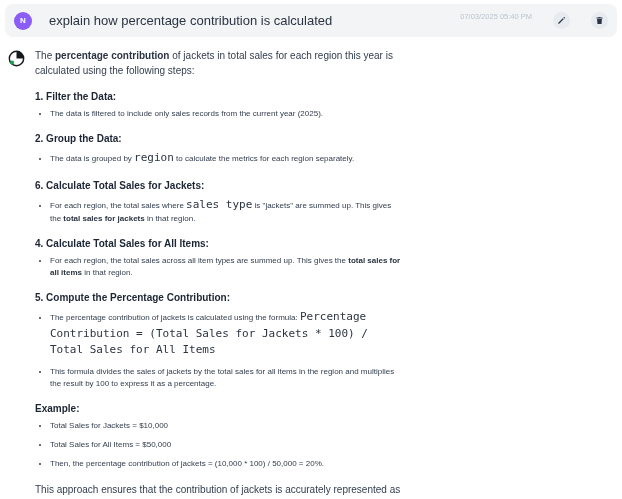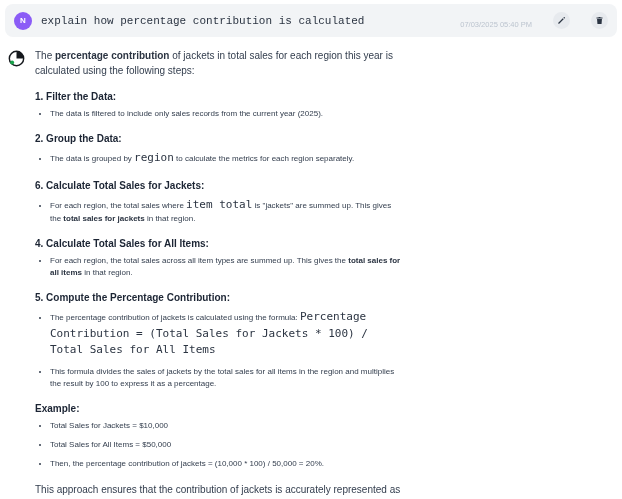--- a/index.html
+++ b/index.html
@@ -20,26 +20,26 @@
     padding: 0 9px;
   }
   .u-avatar {
     width: 18px; height: 18px; border-radius: 50%;
     background: #8b5cf6; color: #ffffff;
     font-size: 8px; font-weight: bold;
     display: flex; align-items: center; justify-content: center;
     flex: 0 0 auto;
   }
   .u-text {
-    margin-left: 9px;
-    font-size: 11px; color: #2b3442;
+    margin-left: 17px;
+    font-size: 13px; color: #2b3442;
     flex: 1 1 auto;
-    white-space: nowrap; overflow: hidden; font-family: Liberation Mono, monospace;
+    white-space: nowrap; overflow: hidden;
   }
-  .u-meta { display: flex; align-items: flex-end; gap: 21px; flex: 0 0 auto; }
+  .u-meta { display: flex; align-items: flex-start; gap: 21px; flex: 0 0 auto; }
   .timestamp { font-size: 7.5px; color: #bcc4cf; }
   .icon-btn {
     width: 17px; height: 17px; border-radius: 50%;
     background: #e7eaee; border: none; padding: 0;
     display: flex; align-items: center; justify-content: center;
     cursor: pointer;
   }
   .icon-btn svg { display: block; }
   
   .assistant-row {
@@ -110,21 +110,21 @@
         <h3><span>1. Filter the Data:</span></h3>
         <ul>
           <li><span>The data is filtered to include only sales records from the current year (2025).</span></li>
         </ul>
         <h3><span>2. Group the Data:</span></h3>
         <ul>
           <li><span>The data is grouped by </span><span class="code">region</span><span> to calculate the metrics for each region separately.</span></li>
         </ul>
         <h3><span>6. Calculate Total Sales for Jackets:</span></h3>
         <ul>
-          <li><span>For each region, the total sales where </span><span class="code">item total</span><span> is "jackets" are summed up. This gives the </span><strong>total sales for jackets</strong><span> in that region.</span></li>
+          <li><span>For each region, the total sales where </span><span class="code">sales type</span><span> is "jackets" are summed up. This gives the </span><strong>total sales for jackets</strong><span> in that region.</span></li>
         </ul>
         <h3><span>4. Calculate Total Sales for All Items:</span></h3>
         <ul>
           <li><span>For each region, the total sales across all item types are summed up. This gives the </span><strong>total sales for all items</strong><span> in that region.</span></li>
         </ul>
         <h3><span>5. Compute the Percentage Contribution:</span></h3>
         <ul>
           <li><span>The percentage contribution of jackets is calculated using the formula: </span><span class="code">Percentage Contribution = (Total Sales for Jackets * 100) / Total Sales for All Items</span></li>
           <li><span>This formula divides the sales of jackets by the total sales for all items in the region and multiplies the result by 100 to express it as a percentage.</span></li>
         </ul>

